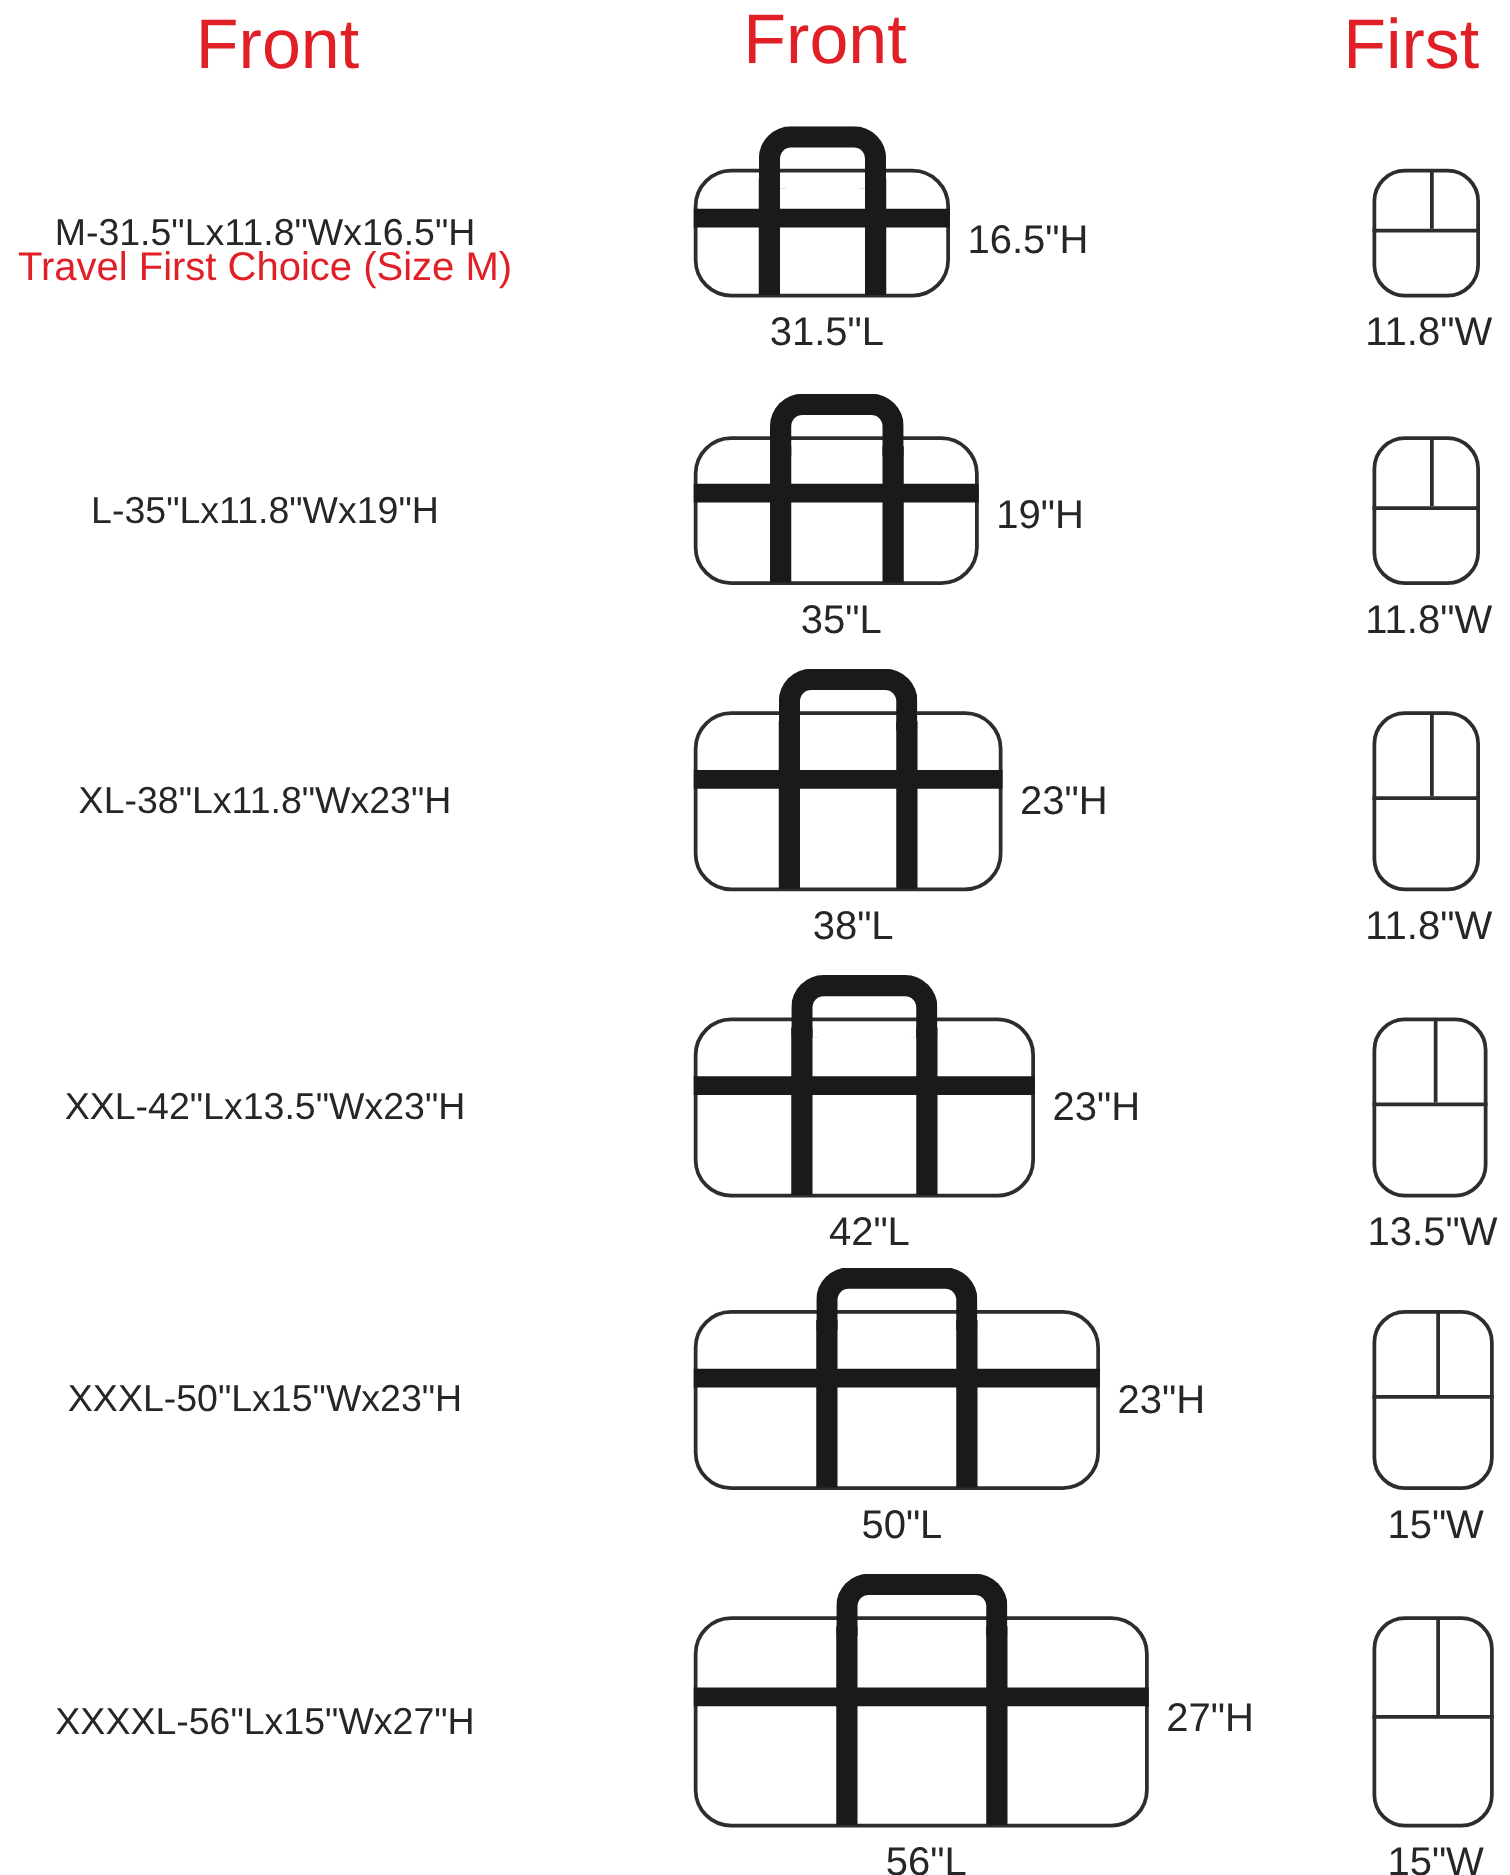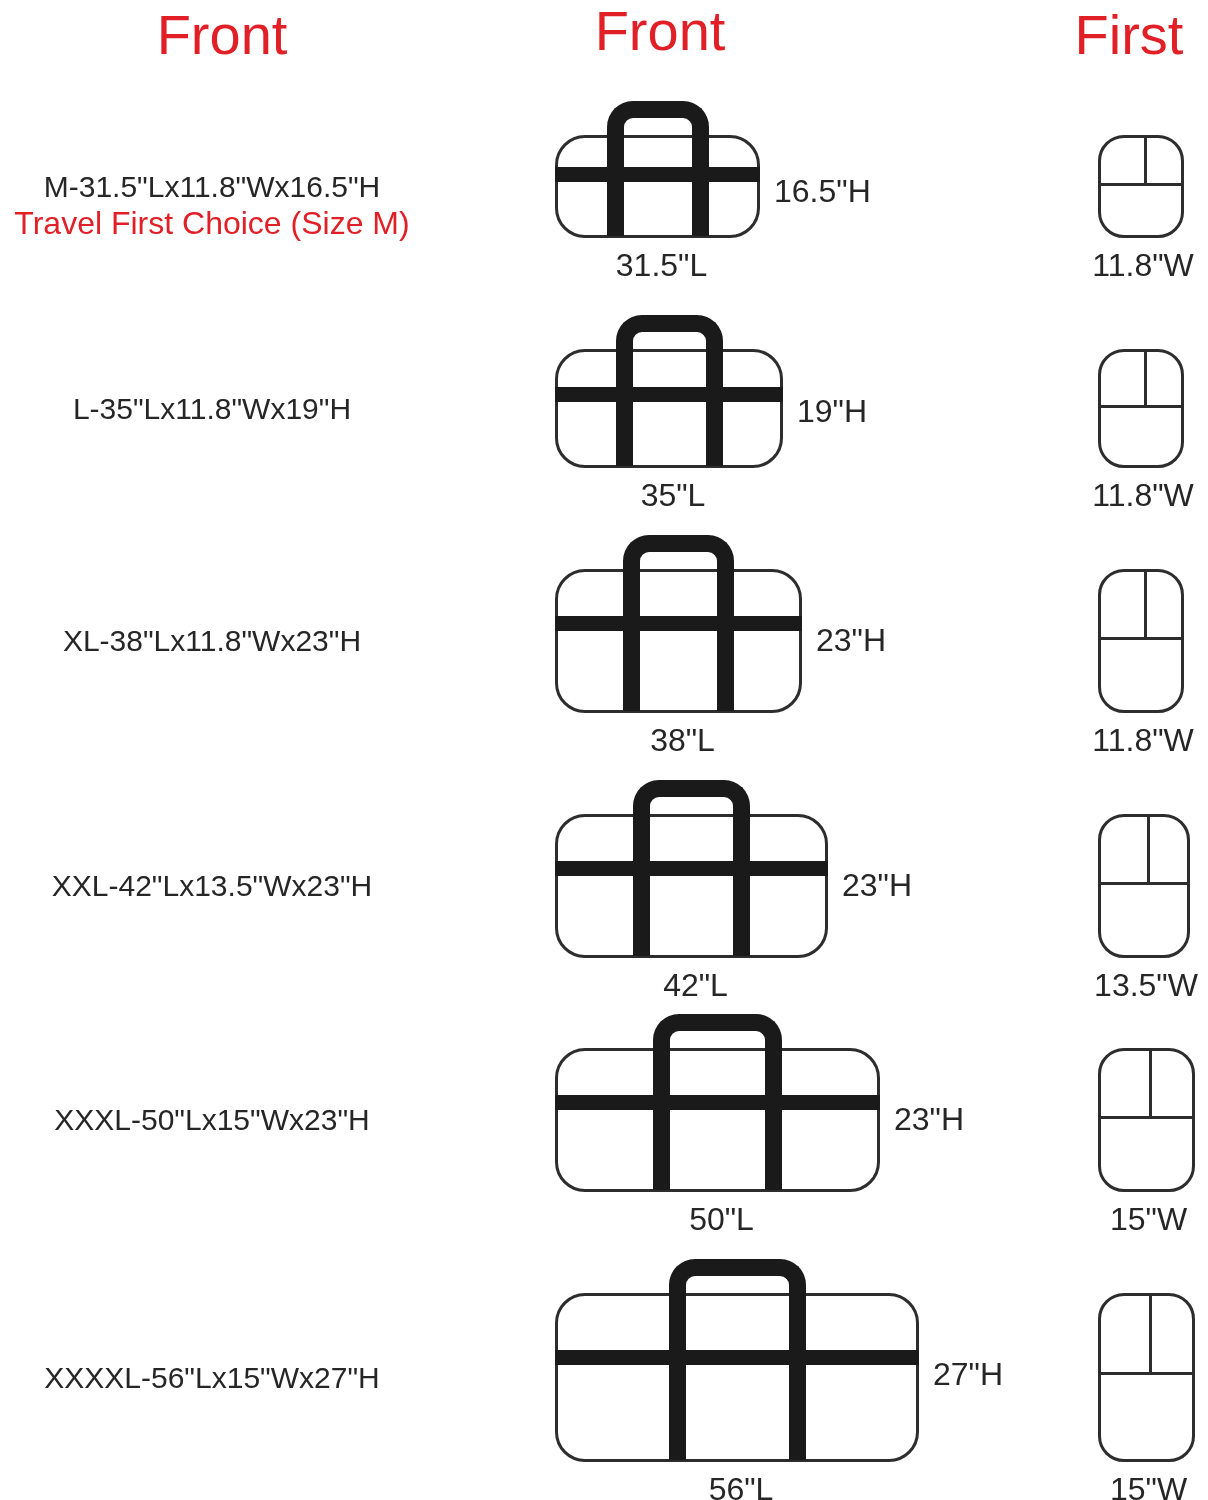--- a/index.html
+++ b/index.html
@@ -42,21 +42,21 @@
 </head>
 <body>
 
 <div class="page">
   <div class="col-header" style="left: 222px; top: 5px; color: rgb(224, 31, 38);">Front</div>
   <div class="col-header" style="left: 660px; top: 1px; color: rgb(224, 31, 38);">Front</div>
   <div class="col-header" style="left: 1129px; top: 5px; color: rgb(224, 31, 38);">First</div>
   <div id="rows">
       <div class="row-group">
         <div class="size-line1" style="left: 212px; top: 166.5px; color: rgb(38, 38, 38);">M-31.5"Lx11.8"Wx16.5"H</div>
-        <div class="size-line2" style="left: 212px; top: 203px; color: rgb(224, 31, 38);">Travel First Choice (Size M)</div>
+        <div class="size-line2" style="left: 212px; top: 193px; color: rgb(224, 31, 38);">Travel First Choice (Size M)</div>
         <div style="position: absolute; left: 0px; top: 0px;">
           <div class="bag-body" style="left: 555px; top: 135px; width: 205px; height: 103px; border-color: rgb(45, 45, 45);"></div>
           <div class="strap" style="left: 555px; top: 167px; width: 205px; height: 15px; background: rgb(26, 26, 26);"></div>
           <div class="leg" style="left: 607px; top: 143px; width: 17px; height: 93px; background: rgb(26, 26, 26);"></div>
           <div class="leg" style="left: 692px; top: 143px; width: 17px; height: 93px; background: rgb(26, 26, 26);"></div>
           <div class="arc" style="left: 607px; top: 101px; width: 102px; height: 50px; border-width: 17px; border-color: rgb(26, 26, 26);"></div>
         </div>
         <div class="dim-label" style="left: 774px; top: 173px; color: rgb(38, 38, 38);">16.5"H</div>
         <div class="dim-label centered" style="left: 661.5px; top: 247px; color: rgb(38, 38, 38);">31.5"L</div>
         <div style="position: absolute; left: 0px; top: 0px;">

